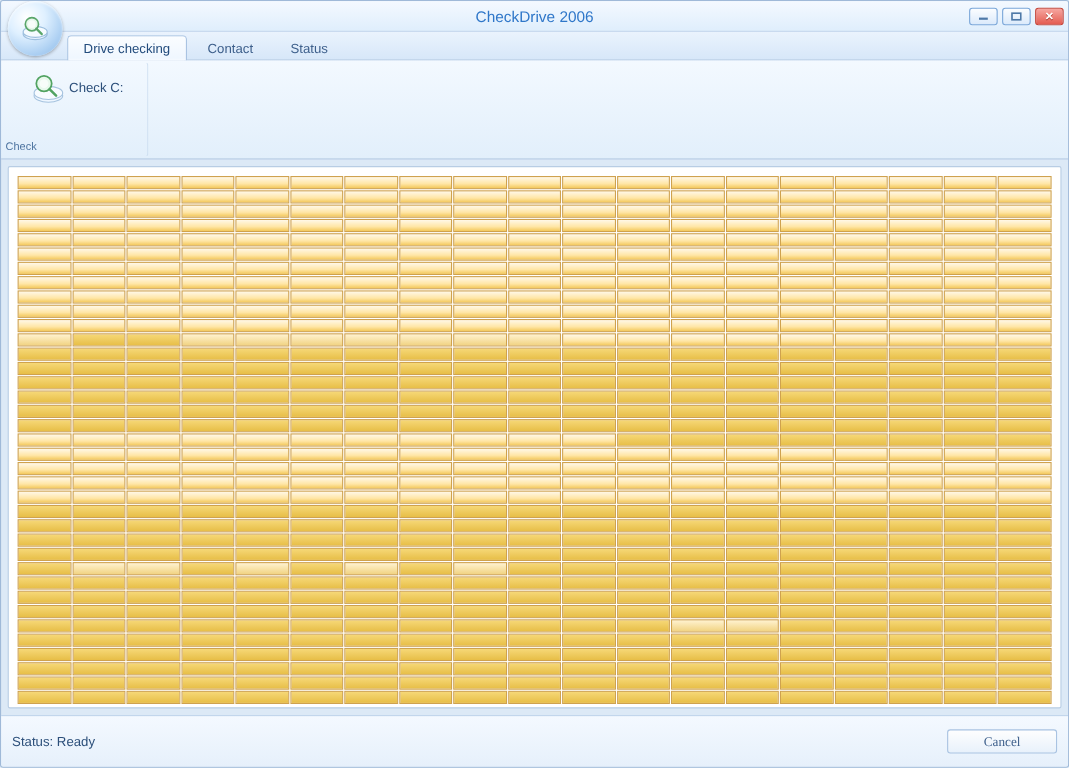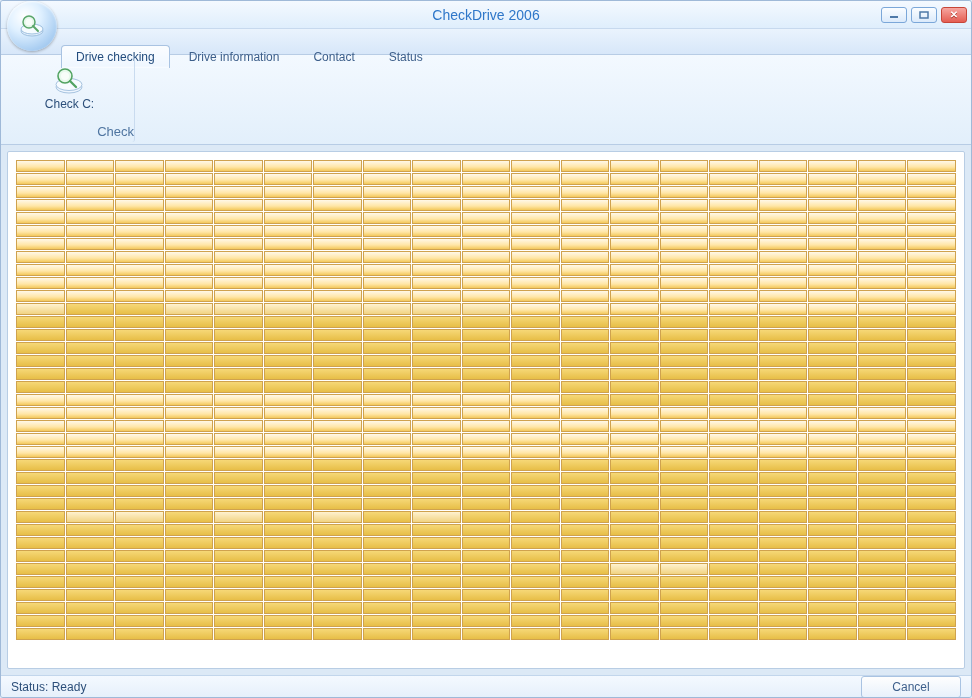--- a/index.html
+++ b/index.html
@@ -54,21 +54,21 @@
   
   .tabstrip {
     height:26px; background:linear-gradient(#eaf3fd,#d7e7f9);
     display:flex; align-items:flex-end; padding-left:60px; gap:4px;
     border-bottom:1px solid #b7cce5;
   }
   .tab {
     padding:4px 14px 4px 14px; font-size:12px; color:#3d5f8b;
     border:1px solid transparent; border-bottom:none;
     border-top-left-radius:4px; border-top-right-radius:4px;
-    position:relative; top:14px;
+    position:relative; top:1px;
     cursor:default;
   }
   .tab.active {
     background:linear-gradient(#fbfdff,#eef6ff);
     border-color:#a9c3e2; color:#234c7d;
     box-shadow: 0 -1px 2px rgba(255,255,255,.7) inset;
   }
 
   
   .ribbon {
@@ -76,25 +76,25 @@
     border-bottom:1px solid #b7cce5;
     display:flex; align-items:stretch;
   }
   .ribbon-group {
     width:130px; border-right:1px solid #c9dbef; margin:2px 2px 2px 4px;
     display:flex; flex-direction:column; align-items:center; justify-content:flex-start;
     border-radius:3px; padding-top:6px;
     position:relative;
   }
   .ribbon-group .group-label {
-    margin-top:auto; width:100%; text-align:right; font-size:13px;
+    margin-top:auto; width:100%; text-align:left; font-size:10px;
     color:#4e74a0; padding:3px 0;
   }
   .ribbon-btn {
-    display:flex; flex-direction:column; align-items:center; gap:2px;
+    display:flex; flex-direction:row; align-items:center; gap:2px;
     padding:2px 8px; border-radius:3px;
   }
   .ribbon-btn span { color:#2c4f7a; font-size:12px; }
 
   
   .main {
     flex:1; margin:6px; background:#fff; border:1px solid #b8cde4;
     border-radius:2px; padding:8px; overflow:hidden;
   }
   .cluster-grid {
@@ -107,30 +107,30 @@
   }
   .cell {
     border:1px solid #cfa24e;
   }
   .vgrad  { background: linear-gradient(to bottom, #fff8e8 0%, #ffe6a6 60%, #f3c85b 100%); }
   .solid  { background: linear-gradient(to bottom, #f6d877 0%, #e7be47 100%); }
   .lsolid { background: linear-gradient(to bottom, #fff2cf 0%, #f1d382 100%); }
 
   
   .footer {
-    height:22px; background:linear-gradient(#f4f9ff,#e6f0fb);
+    height:47px; background:linear-gradient(#f4f9ff,#e6f0fb);
     border-top:1px solid #c2d6ec;
     display:flex; align-items:center; padding:0 10px;
   }
   .footer .status { color:#2c4f7a; font-size:12px;}
   .footer .cancel-btn {
     margin-left:auto; width:100px; height:22px;
     border:1px solid #a9c3e2; border-radius:3px;
     background:linear-gradient(#fefefe,#e8f1fb);
-    color:#3d5f8b; font-size:12px; display:flex; align-items:center; justify-content:center;
+    color:#3d5f8b; font-size:12px; display:flex; align-items:center; justify-content:center;font-family:Liberation Serif, serif;
   }
 
   svg { display:block; }
 </style>
 </head>
 <body>
 
 <div class="titlebar">
   <div class="app-title">CheckDrive 2006</div>
   <div class="window-controls">
@@ -157,21 +157,20 @@
       <ellipse cx="15" cy="18" rx="11" ry="5" fill="#f5fbff" stroke="#9dbfde" stroke-width="1"></ellipse>
       <circle cx="12" cy="11" r="6" fill="#e6f7ea" stroke="#5aa66a" stroke-width="1.5"></circle>
       <circle cx="12" cy="11" r="3.5" fill="#ffffff" opacity=".7"></circle>
       <line x1="16" y1="15" x2="21" y2="20" stroke="#5aa66a" stroke-width="2" stroke-linecap="round"></line>
     </svg>
   </div>
 </div>
 
 <div class="tabstrip">
   <div class="tab active"><span>Drive checking</span></div>
-  <div class="tab"><span>Drive information</span></div>
   <div class="tab"><span>Contact</span></div>
   <div class="tab"><span>Status</span></div>
 </div>
 
 <div class="ribbon">
   <div class="ribbon-group">
     <div class="ribbon-btn">
       <svg width="34" height="30" viewBox="0 0 34 30">
         <ellipse cx="17" cy="22" rx="13" ry="6" fill="#eef6ff" stroke="#a6c3df" stroke-width="1"></ellipse>
         <ellipse cx="17" cy="19.5" rx="13" ry="6" fill="#f7fbff" stroke="#a6c3df" stroke-width="1"></ellipse>

